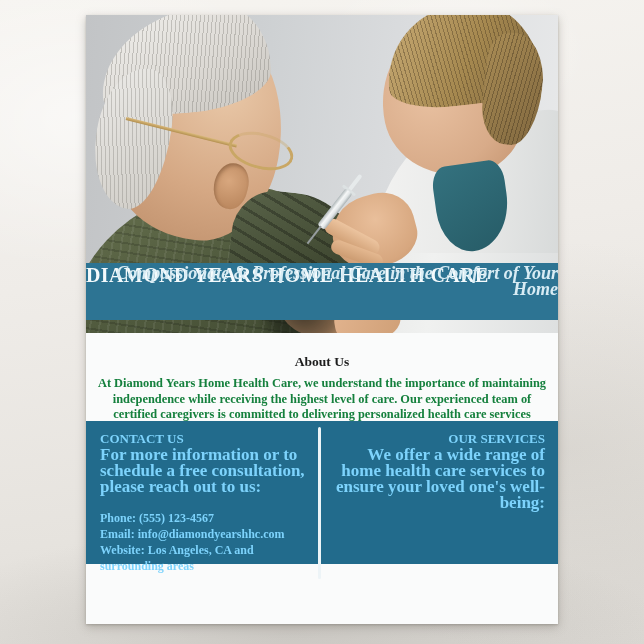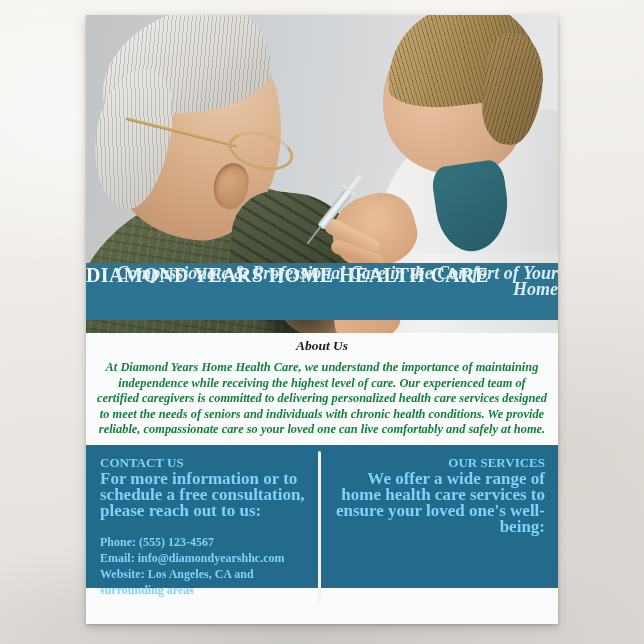--- a/index.html
+++ b/index.html
@@ -156,21 +156,21 @@
     background:#2d7493;text-align:right;box-sizing:border-box;padding-top:0;
   }
   .banner-title{
     font-size:20px;font-weight:700;color:#f4fafc;letter-spacing:0.4px;line-height:24px;
   }
   .banner-subtitle{
     margin-top:2px;font-size:18px;font-weight:700;font-style:italic;color:#d8ecf4;line-height:16px;
   }
 
   
-  .about{height:112px;background:#fafbfb;text-align:center;box-sizing:border-box;padding-top:5px;font-style:italic;}
+  .about{height:88px;background:#fafbfb;text-align:center;box-sizing:border-box;padding-top:21px;}
   .about-heading{font-size:13.5px;font-weight:700;color:#1d1d1d;line-height:16px;}
   .about-body{
     width:452px;margin:6px auto 0;font-size:12.4px;font-weight:700;color:#15803d;line-height:15.6px;
   }
 
   
   .bottom{position:relative;height:143px;background:#226b8c;color:#7dd3fc;}
   .col{position:absolute;top:0;box-sizing:border-box;font-weight:700;}
   .col-contact{left:0;width:233px;padding:9px 6px 0 14px;text-align:left;}
   .col-services{left:236px;width:236px;padding:9px 13px 0 8px;text-align:right;}

